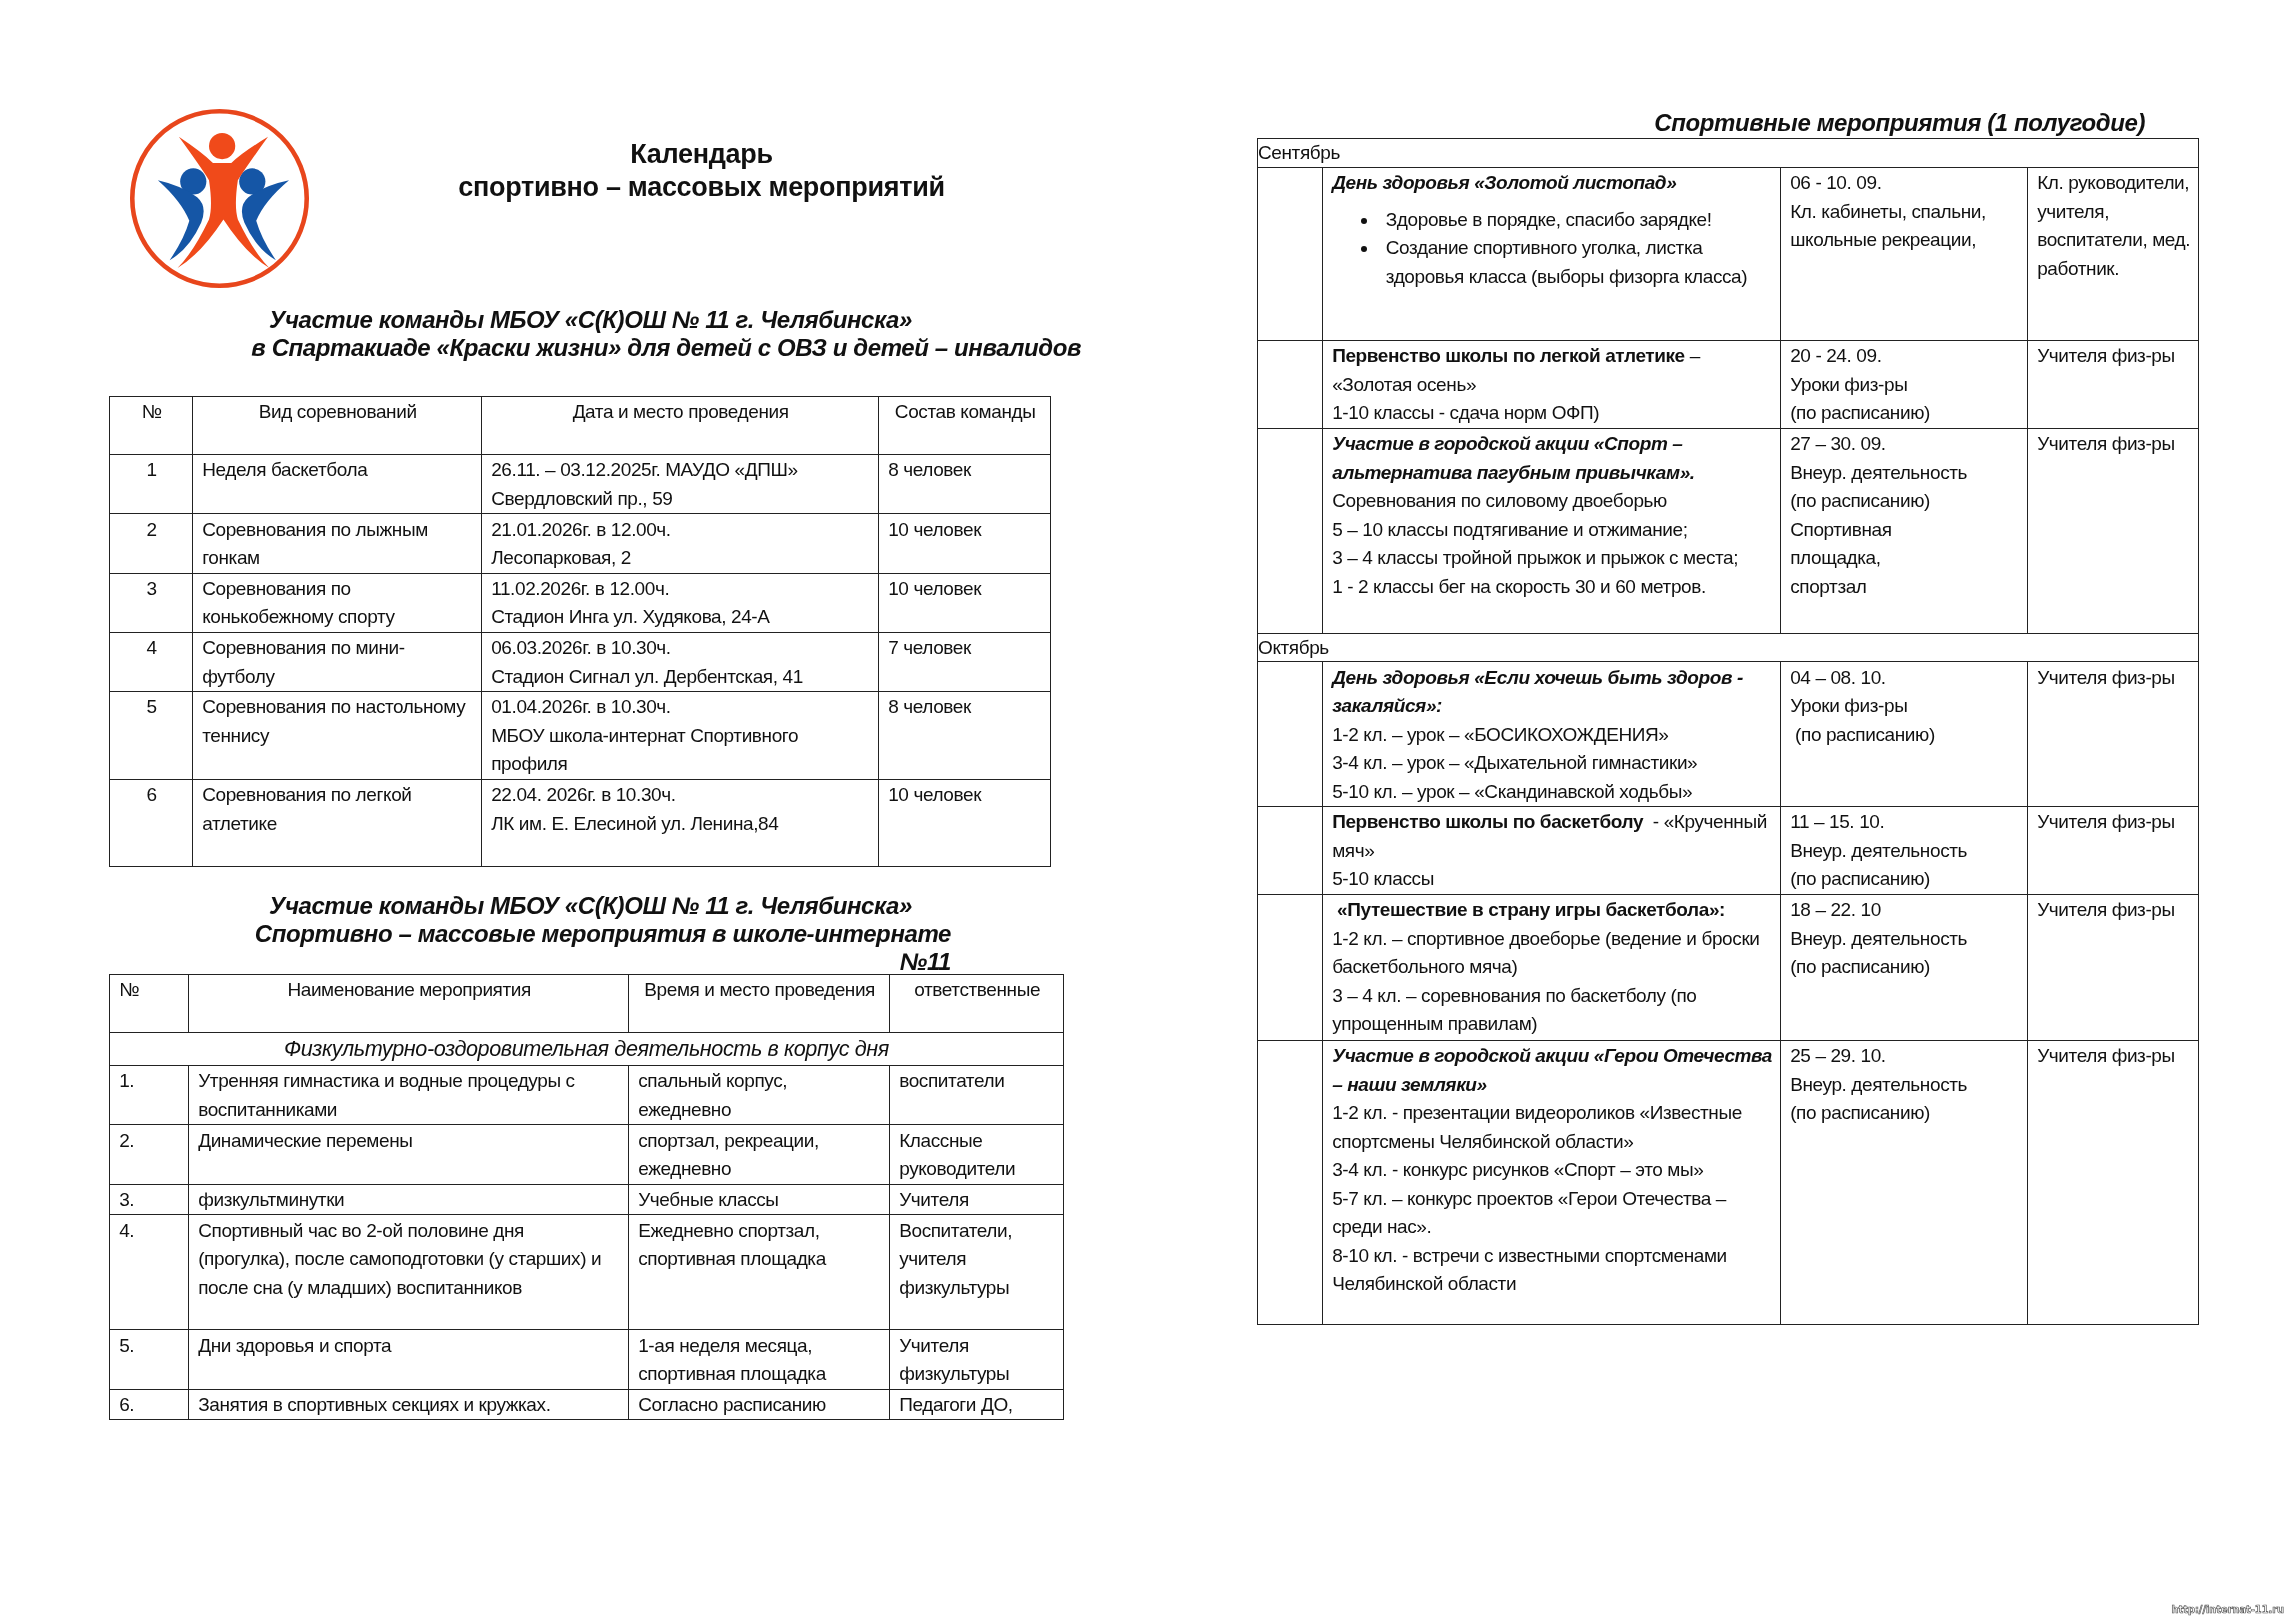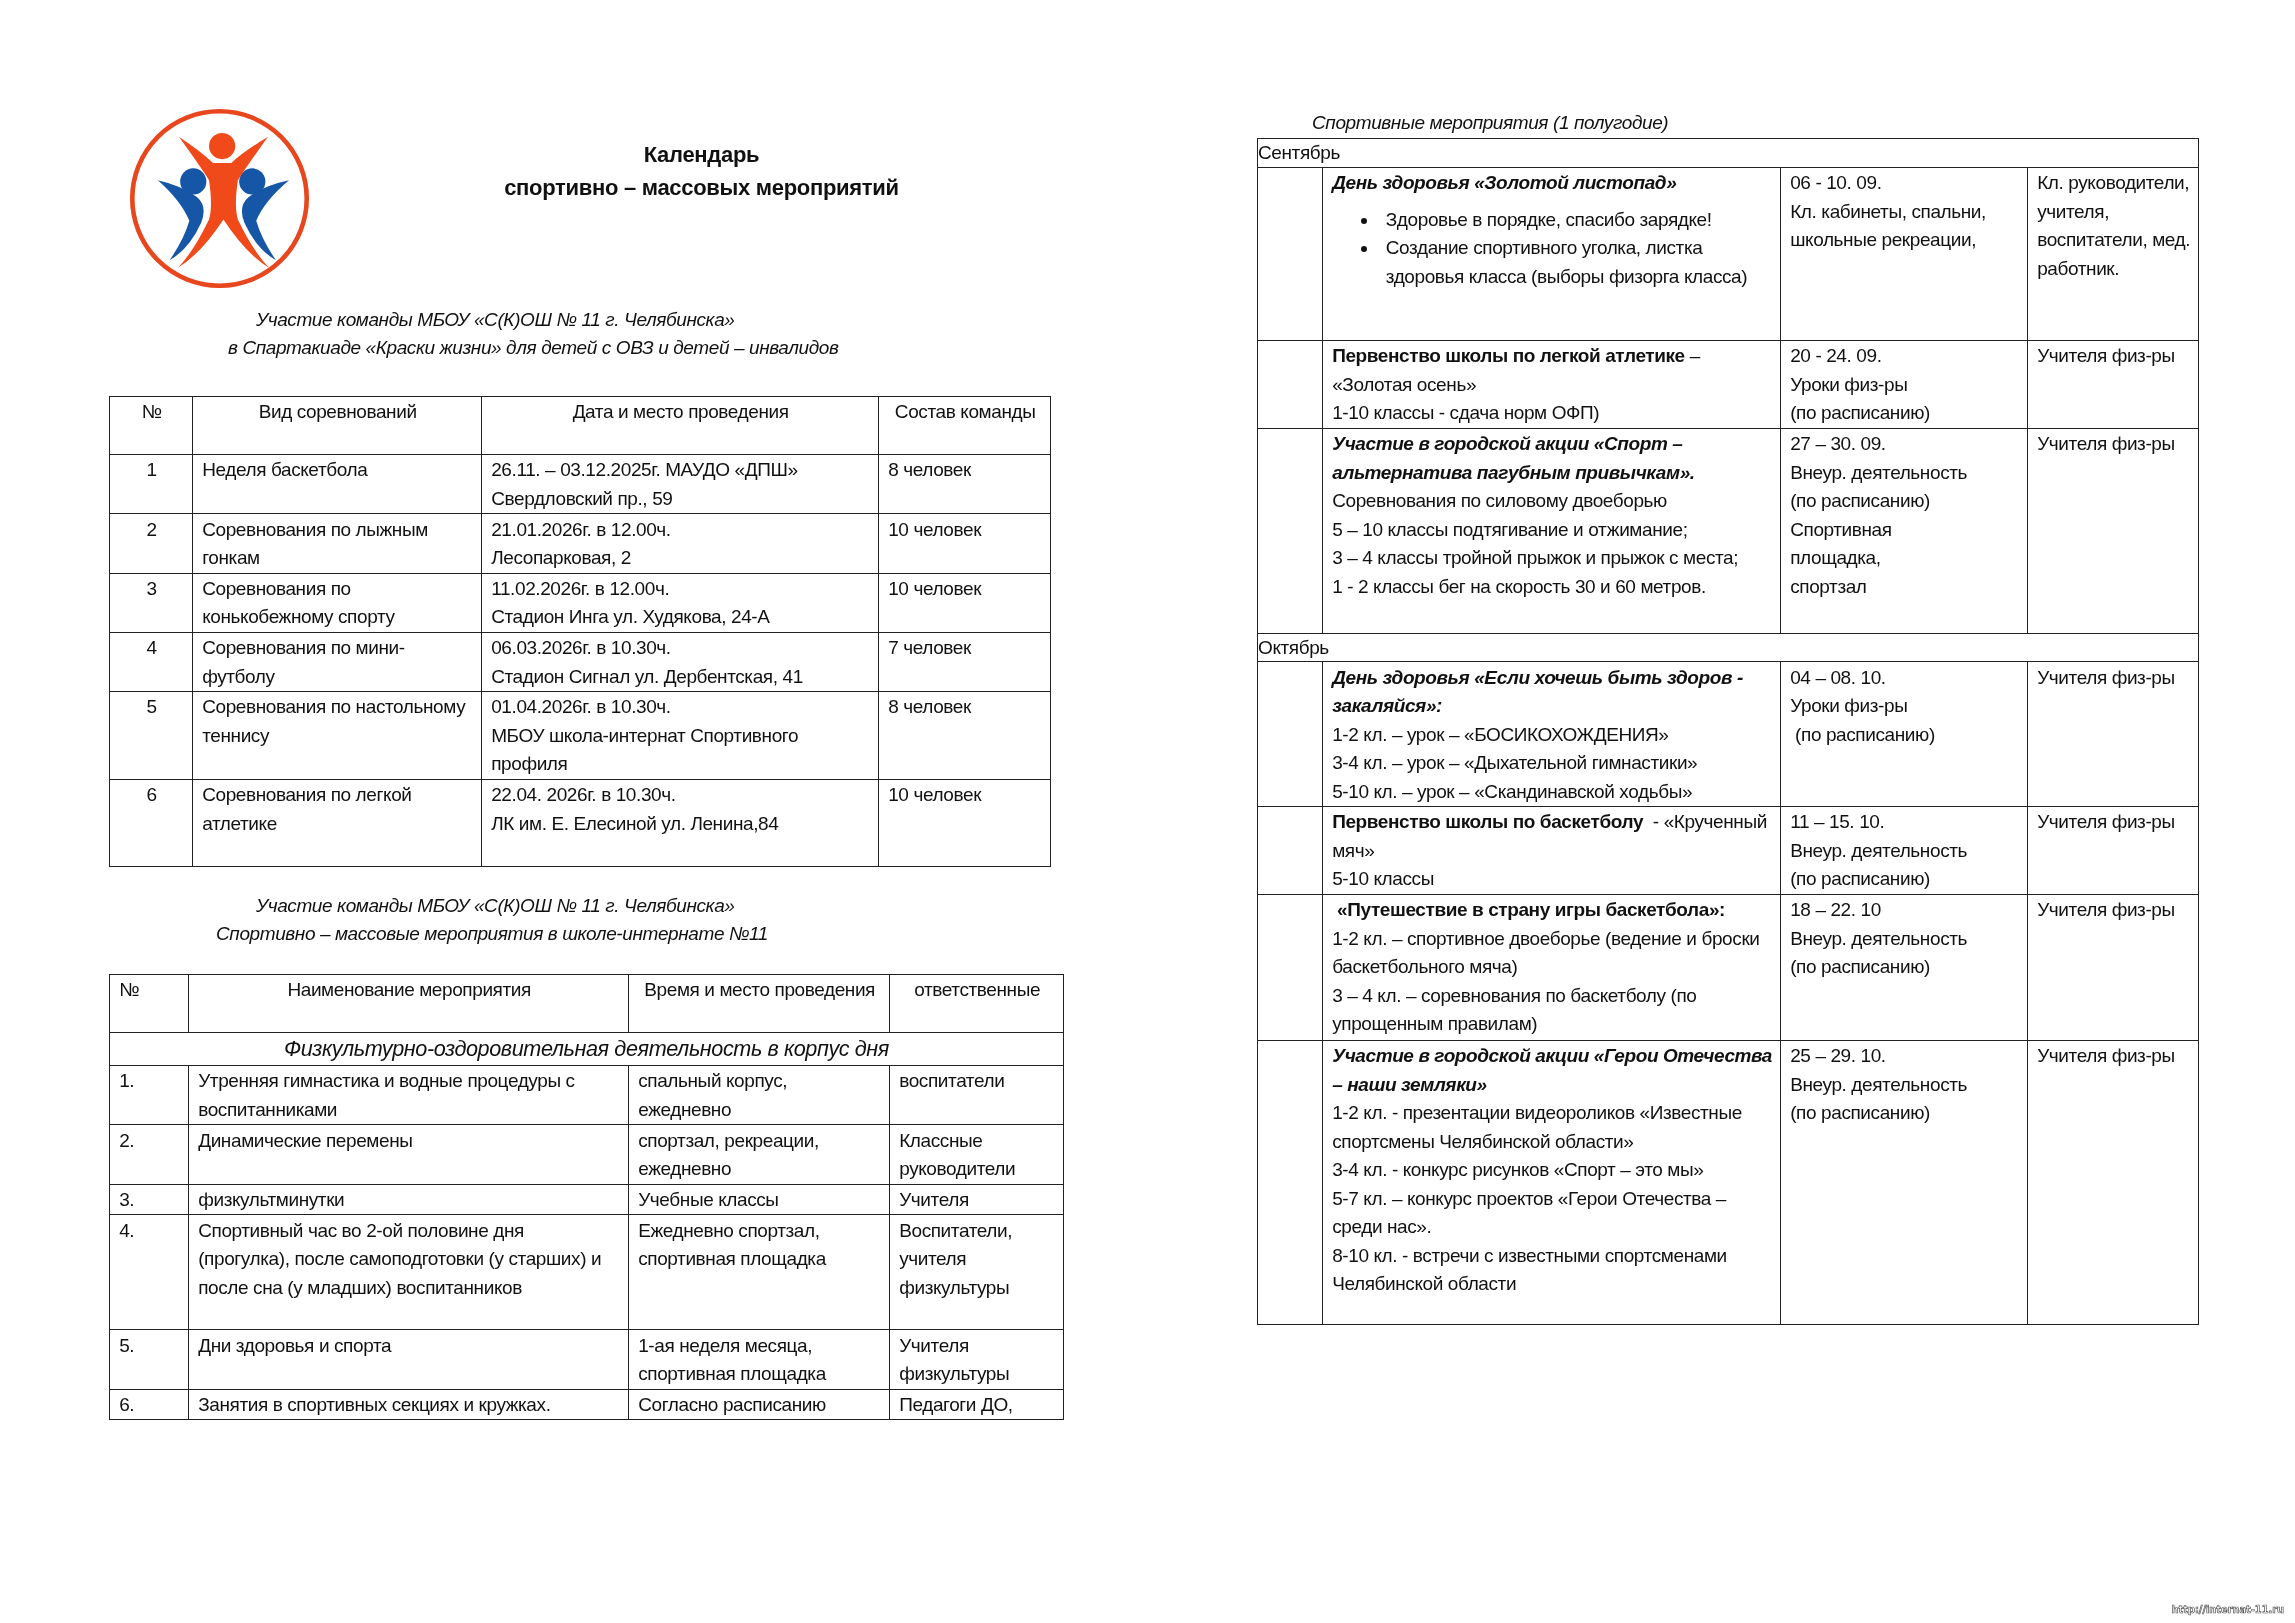--- a/index.html
+++ b/index.html
@@ -5,25 +5,25 @@
   html, body { margin: 0; padding: 0; background: #ffffff; }
   body {
     width: 2295px; height: 1623px; position: relative; overflow: hidden;
     font-family: "Liberation Sans", "DejaVu Sans", sans-serif;
     color: #111111;
   }
   .abs { position: absolute; }
   .logo { left: 129px; top: 108px; width: 181px; height: 181px; }
   .title {
     left: 341px; top: 138px; width: 721px; text-align: center;
-    font-weight: bold; font-size: 22px; line-height: 33px; letter-spacing: -0.3px;
+    font-weight: bold; font-size: 27px; line-height: 33px; letter-spacing: -0.3px;
   }
   .subtitle {
-    text-align: left; font-weight: normal; font-style: italic;
-    font-size: 19px; line-height: 28px; letter-spacing: -0.4px;
+    text-align: right; font-weight: bold; font-style: italic;
+    font-size: 24px; line-height: 28px; letter-spacing: -0.4px;
   }
   table.grid { position: absolute; border-collapse: collapse; table-layout: fixed; }
   table.grid td, table.grid th {
     border: 1.6px solid #222222; vertical-align: top; padding: 1.3px 7.9px 0 9.2px;
     font-size: 19px; line-height: 28.5px; font-weight: normal; letter-spacing: -0.4px;
     text-align: left; overflow: hidden;
   }
   table.grid th { text-align: center; }
   .center { text-align: center !important; }
   .sec { font-weight: bold; font-style: italic; text-align: center !important; font-size: 21.6px !important; line-height: 29px !important; padding: 1.3px 3.9px !important; }

